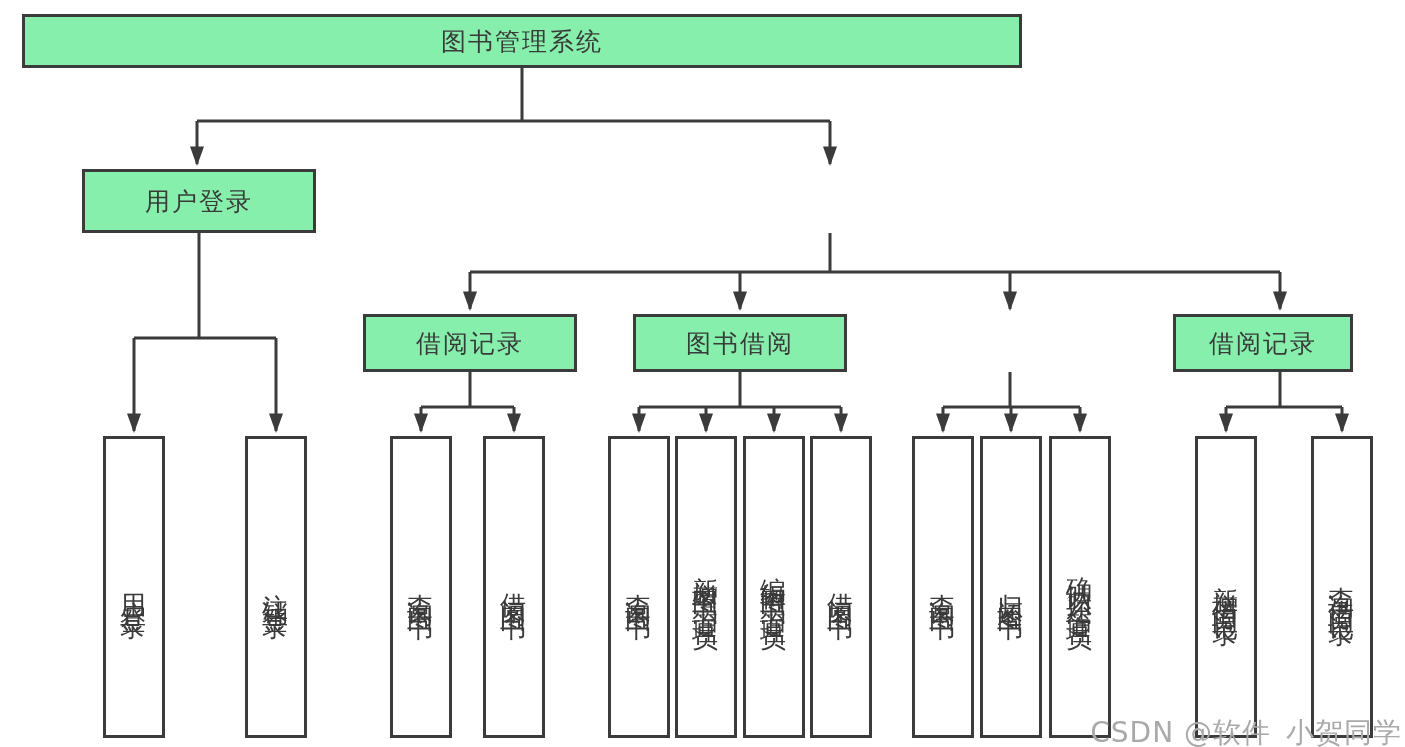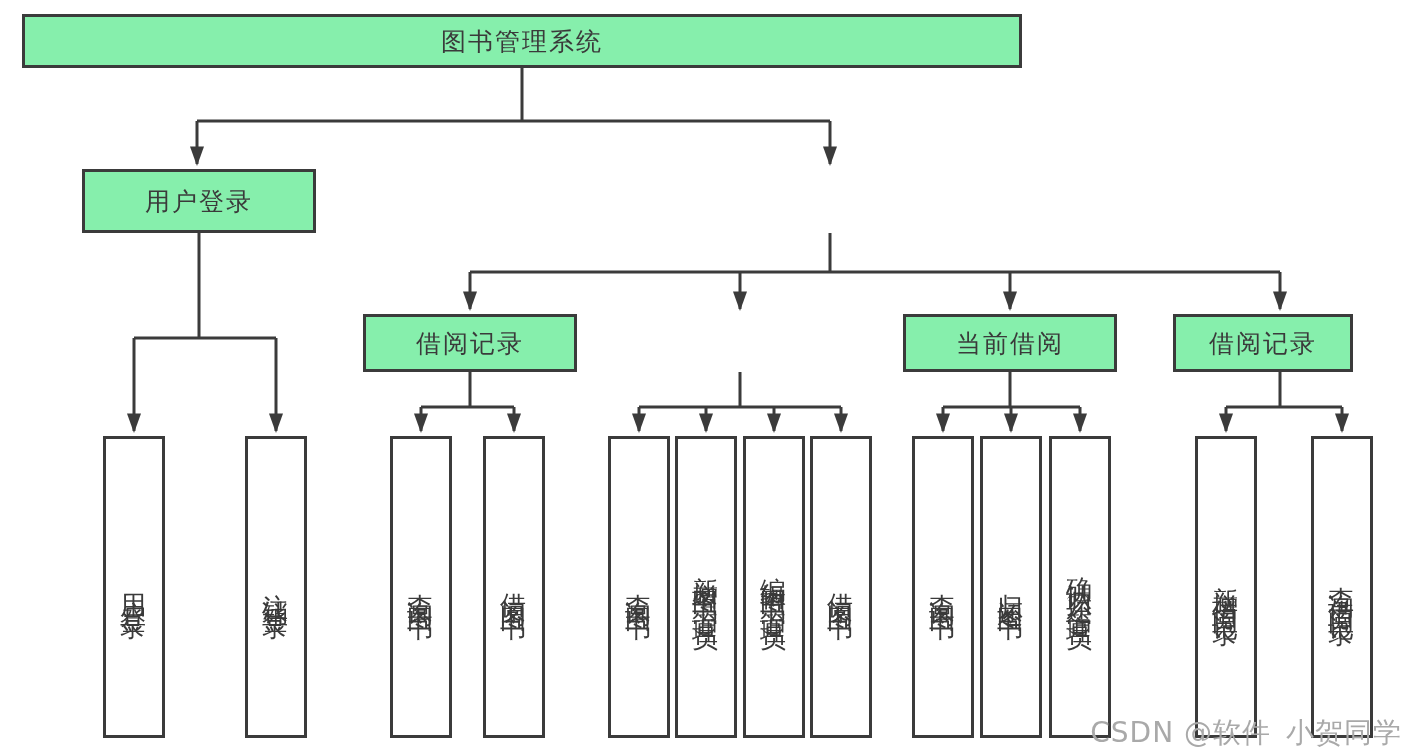--- a/index.html
+++ b/index.html
@@ -131,21 +131,21 @@
     <path d="M1280 372 V407 M1226 407 H1342"></path>
     <path d="M1226 407 V431" marker-end="url(#arrow)"></path>
     <path d="M1342 407 V431" marker-end="url(#arrow)"></path>
   </svg>
 
   <div class="hbox" id="node-root">图书管理系统</div>
 
   <div class="hbox" id="node-user-login">用户登录</div>
 
   <div class="hbox" id="node-new-books">借阅记录</div>
-  <div class="hbox" id="node-cur-borrow">当前借阅</div>
+  <div class="hbox" id="node-book-borrow">图书借阅</div>
   <div class="hbox" id="node-records">借阅记录</div>
 
   <div class="vbox" id="leaf-user-login">用户登录</div>
   <div class="vbox" id="leaf-logout">注销登录</div>
 
   <div class="vbox" id="leaf-search-1">查询图书</div>
   <div class="vbox" id="leaf-borrow-1">借阅图书</div>
 
   <div class="vbox" id="leaf-search-2">查询图书</div>
   <div class="vbox" id="leaf-add-admin">新增图书（管理员）</div>

